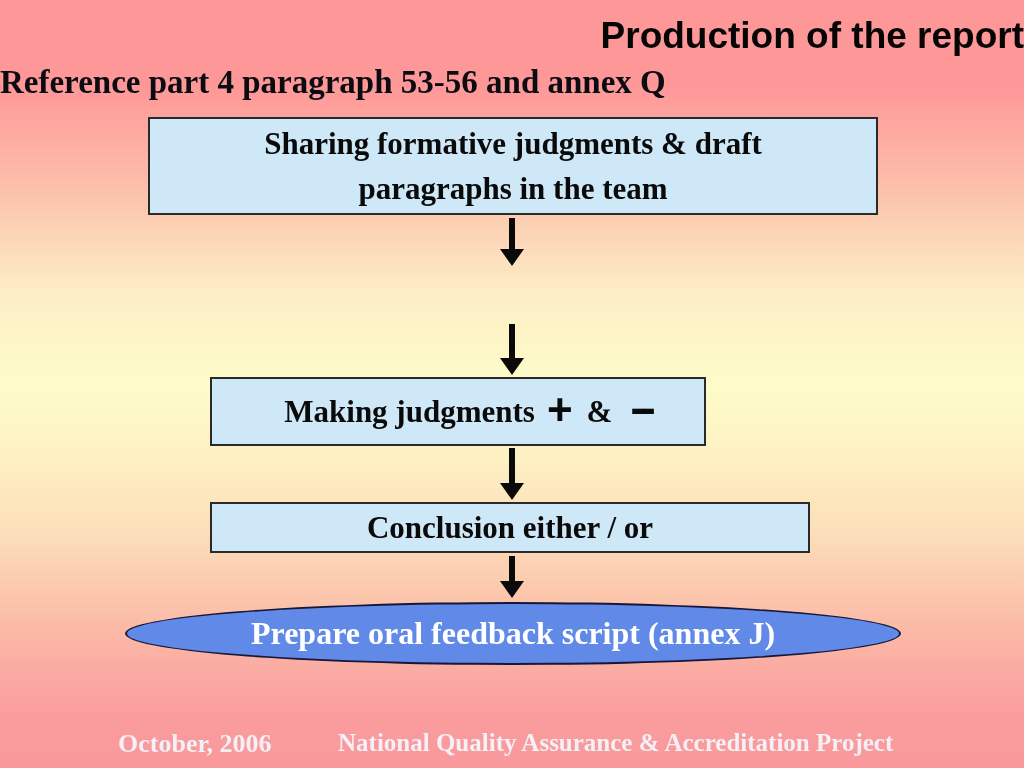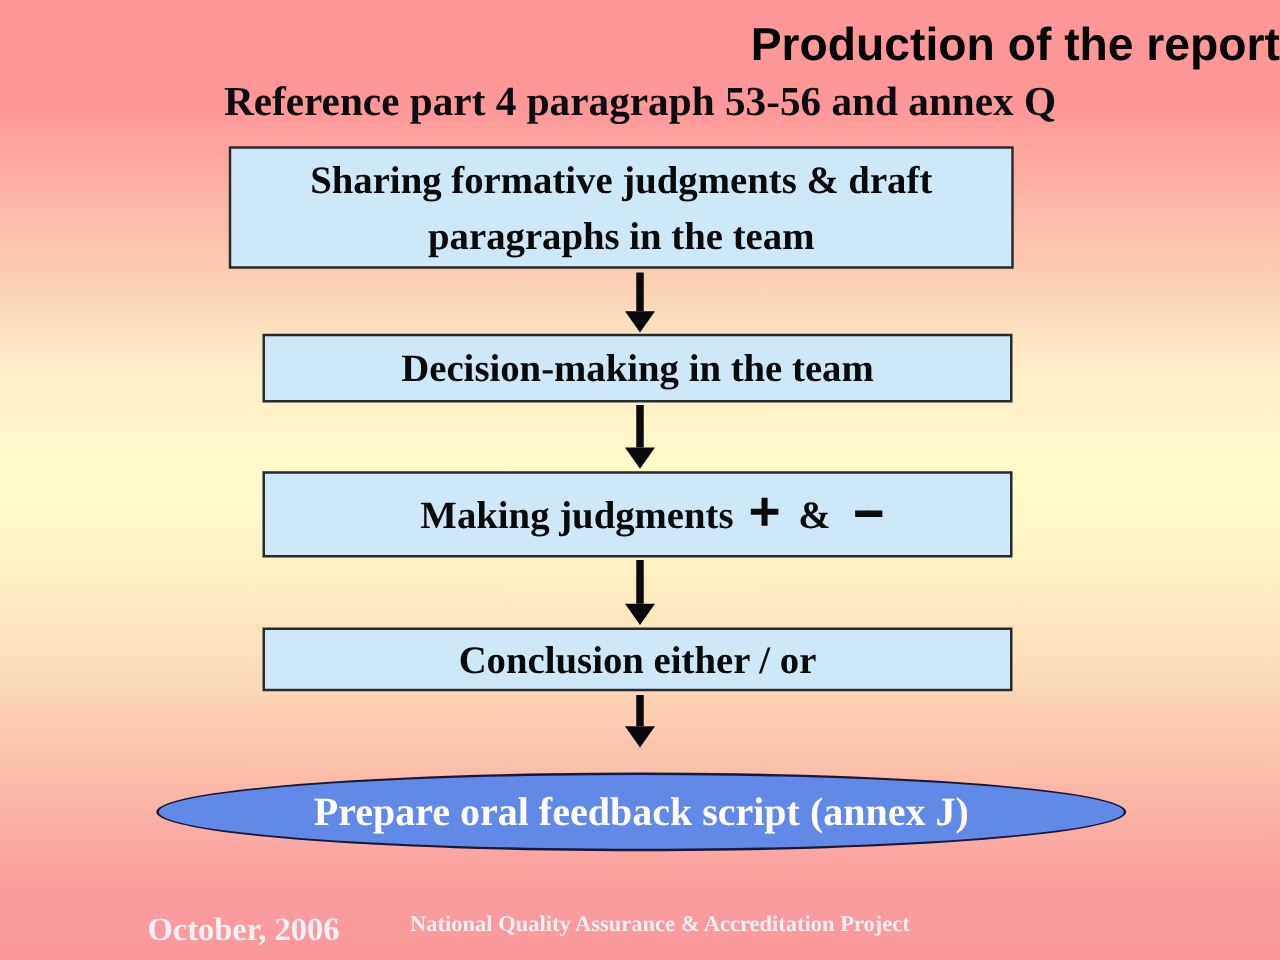--- a/index.html
+++ b/index.html
@@ -35,21 +35,20 @@
     font-size: 37px;
     line-height: 44px;
     color: #050505;
     letter-spacing: 0px;
   }
   .subtitle {
     position: absolute;
     top: 62px;
     left: 0;
     width: 100%;
-    text-align: center;
     font-family: "Liberation Serif", serif;
     font-weight: 700;
     font-size: 33px;
     line-height: 40px;
     color: #0b0b12;
   }
   .flow-box {
     position: absolute;
     background: #cfe8f8;
     border: 2px solid #2a2a2a;
@@ -59,28 +58,27 @@
     justify-content: center;
     text-align: center;
     font-family: "Liberation Serif", serif;
     font-weight: 700;
     font-size: 31px;
     color: #0a0a0a;
   }
   .box-1 {
     left: 148px;
     top: 117px;
-    width: 628px;
+    width: 730px;
     height: 98px;
     line-height: 45px;
-    margin-left: 35px;
   }
   .box-1 .box-label { white-space: pre-line; }
   .box-2 { left: 210px; top: 267px; width: 600px; height: 55px; }
-  .box-3 { left: 210px; top: 377px; width: 600px; height: 69px; padding-left: 20px; }
+  .box-3 { left: 210px; top: 377px; width: 496px; height: 69px; padding-left: 20px; }
   .box-4 { left: 210px; top: 502px; width: 600px; height: 51px; align-items: center; }
   .symbol {
     font-family: "Liberation Sans", sans-serif;
     font-weight: 900;
     color: #0a0a0a;
   }
   .plus-symbol {
     font-size: 44px;
     line-height: 31px;
     margin-left: 12px;
@@ -119,21 +117,21 @@
     border-right: 12px solid transparent;
     border-top: 17px solid #0a0a0a;
   }
   .arrow-1 { top: 218px; height: 48px; }
   .arrow-2 { top: 324px; height: 51px; }
   .arrow-3 { top: 448px; height: 52px; }
   .arrow-4 { top: 556px; height: 42px; }
   .ellipse {
     position: absolute;
     left: 125px;
-    top: 618px;
+    top: 602px;
     width: 776px;
     height: 63px;
     background: #6189e8;
     border: 2px solid #17173a;
     border-radius: 50%;
     box-sizing: border-box;
     display: flex;
     align-items: center;
     justify-content: center;
     text-align: center;
@@ -146,25 +144,25 @@
     position: absolute;
     left: 118px;
     top: 729px;
     font-family: "Liberation Serif", serif;
     font-weight: 700;
     font-size: 26px;
     color: #f3f0f6;
   }
   .footer-project {
     position: absolute;
-    left: 328px;
+    left: 338px;
     top: 729px;
     font-family: "Liberation Serif", serif;
     font-weight: 700;
-    font-size: 18px;
+    font-size: 25px;
     color: #f3f0f6;
   }
 </style>
 </head>
 <body>
 
 <div class="slide">
 
   <div class="title">Production of the report</div>
 
@@ -173,23 +171,20 @@
   <div class="flow-box box-1">
     <span class="box-label">Sharing formative judgments &amp; draft
 paragraphs in the team</span>
   </div>
 
   <div class="arrow arrow-1">
     <div class="stem"></div>
     <div class="head"></div>
   </div>
 
-  <div class="flow-box box-2">
-    <span class="box-label">Decision-making in the team</span>
-  </div>
 
   <div class="arrow arrow-2">
     <div class="stem"></div>
     <div class="head"></div>
   </div>
 
   <div class="flow-box box-3">
     <span class="box-label">Making judgments</span>
     <span class="symbol plus-symbol">+</span>
     <span class="amp">&amp;</span>

